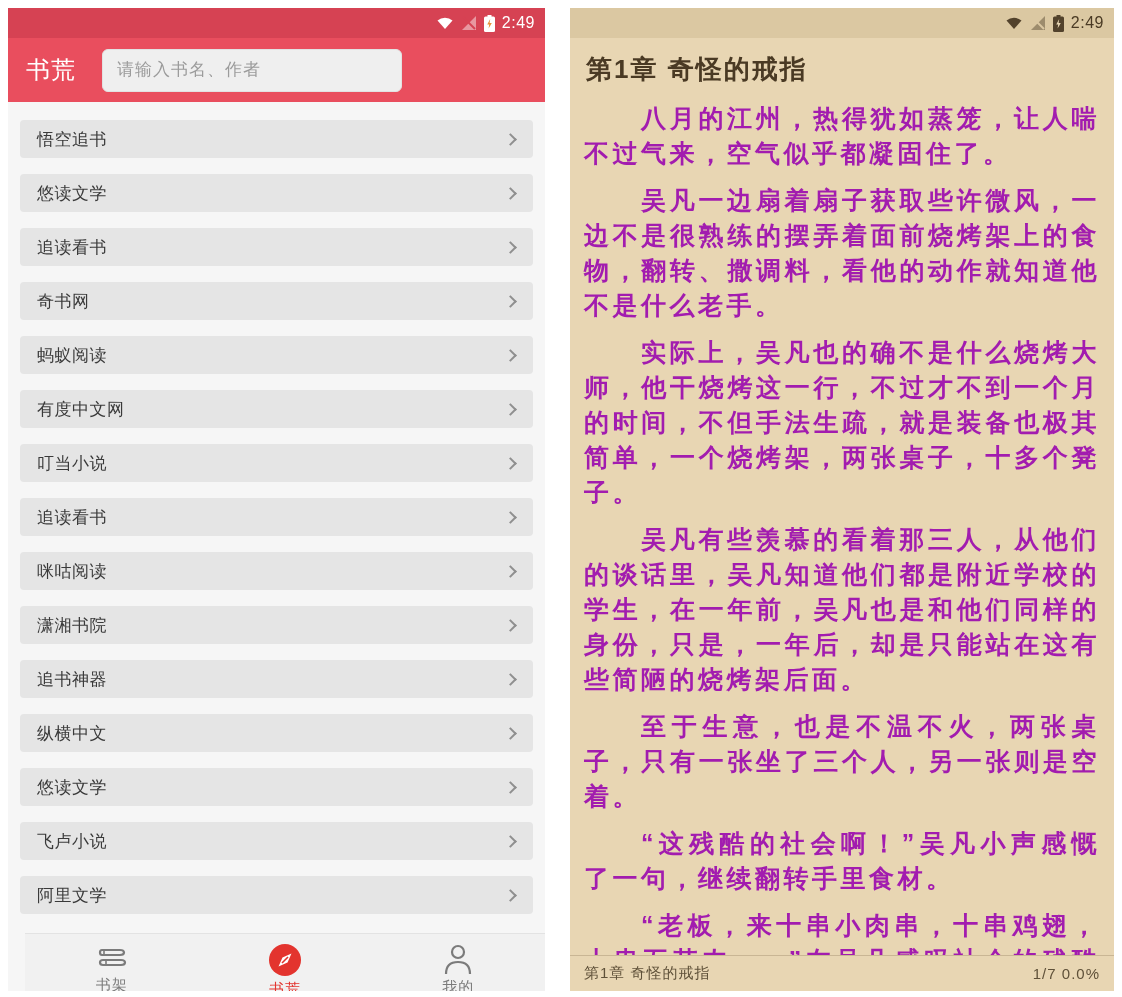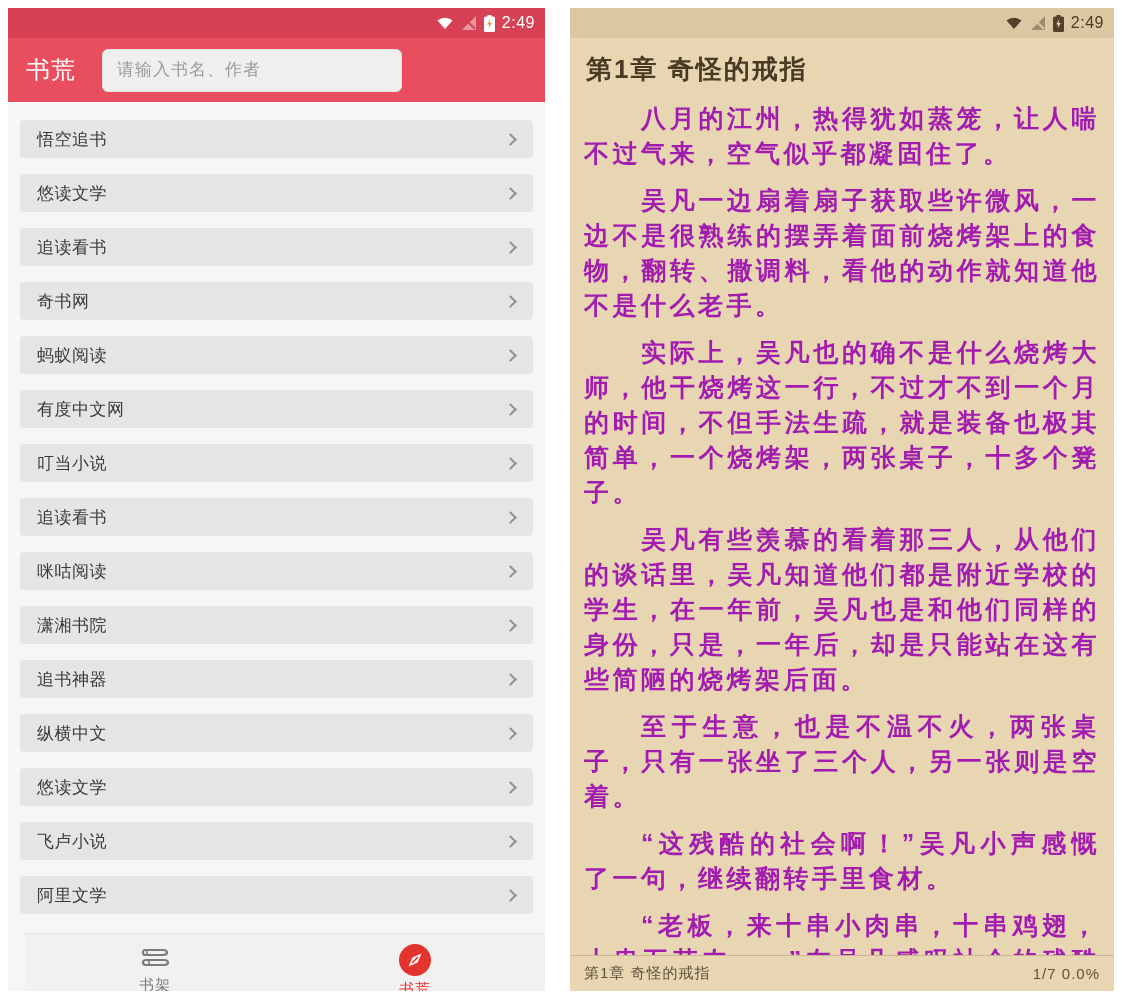--- a/index.html
+++ b/index.html
@@ -164,20 +164,29 @@
       </div>
       <div class="nav-tab active">
         <span class="sicon">
           <svg width="34" height="34" viewBox="0 0 34 34">
             <circle cx="17" cy="17" r="16" fill="#e3342e"></circle>
             <path d="M23.5 10.5 L14.5 14.5 L10.5 23.5 L19.5 19.5 Z" fill="#ffffff"></path>
             <line x1="14" y1="20" x2="20" y2="14" stroke="#e3342e" stroke-width="1.6"></line>
           </svg>
         </span>
         <span class="nav-label">书荒</span>
+      </div>
+      <div class="nav-tab">
+        <span class="sicon">
+          <svg width="34" height="32" viewBox="0 0 34 32" fill="none" stroke="#7b7b7b" stroke-width="2.2">
+            <circle cx="17" cy="9" r="6"></circle>
+            <path d="M5 31 Q5 19 17 19 Q29 19 29 31"></path>
+          </svg>
+        </span>
+        <span class="nav-label">我的</span>
       </div>
     </div>
   </div>
 
   <div class="screen screen-right">
 
     <div class="statusbar statusbar-right">
       <span class="sicon">
         <svg width="18" height="14" viewBox="0 0 18 14">
             <path d="M9 13 L1.5 4.5 A 11.5 11.5 0 0 1 16.5 4.5 Z" fill="#52422c"></path>

